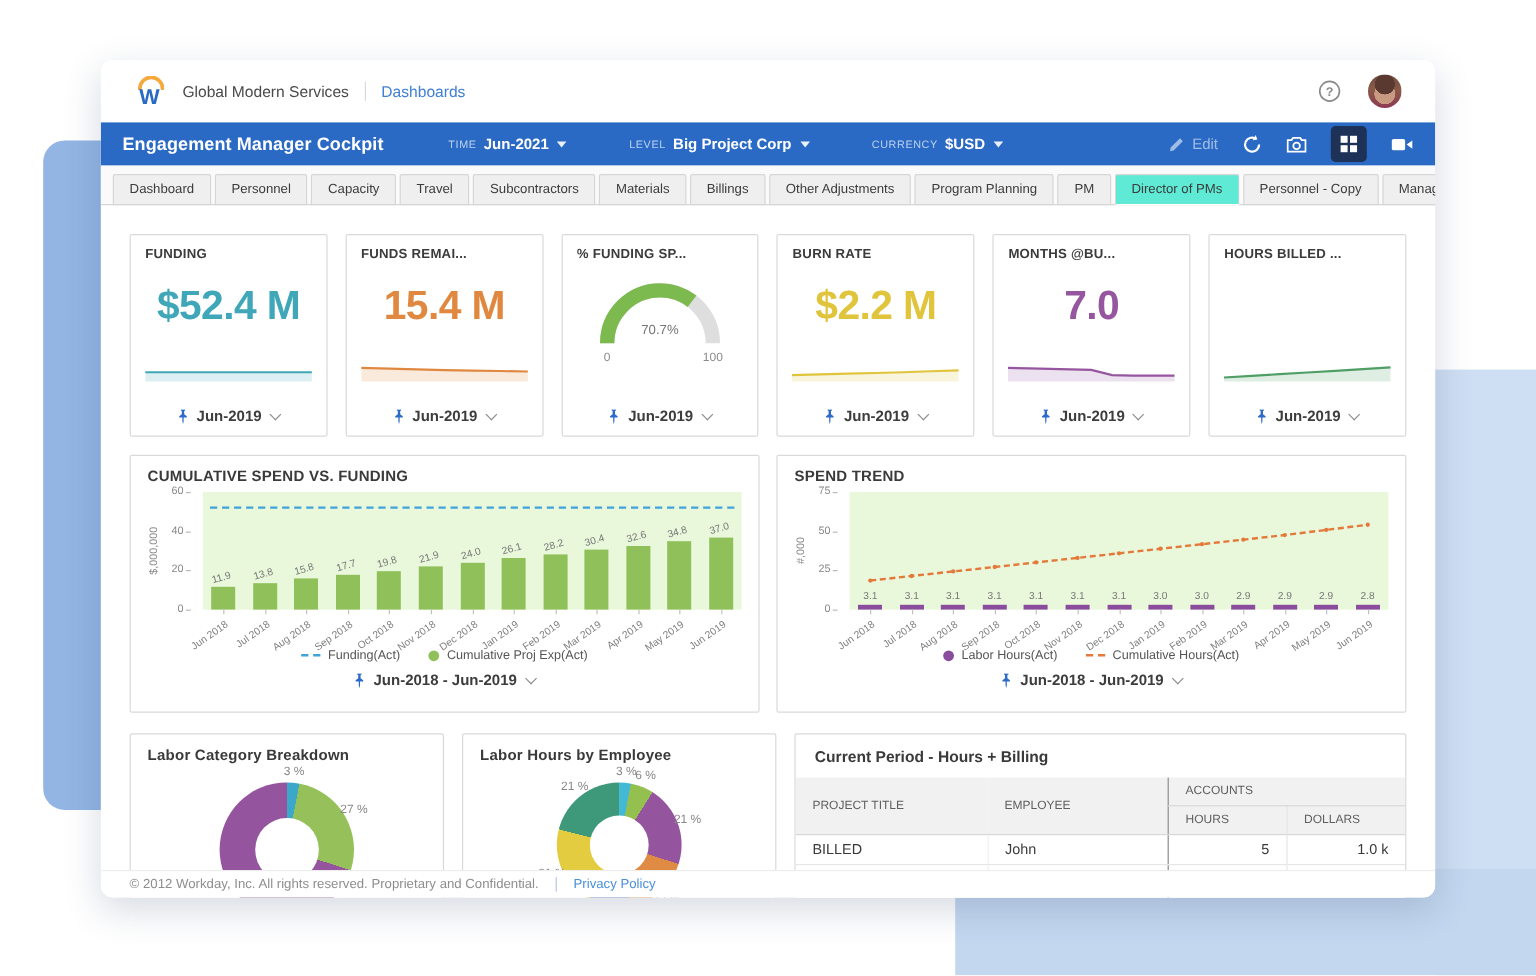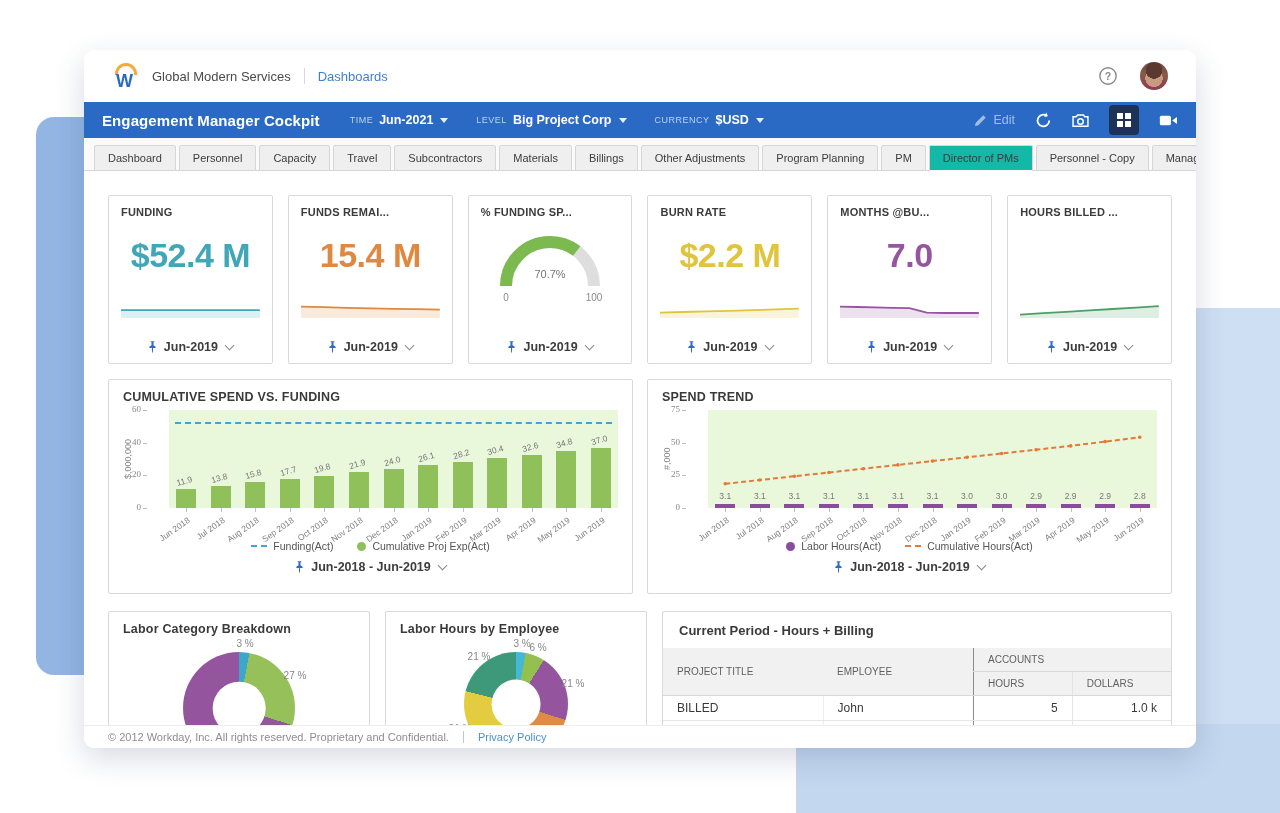--- a/index.html
+++ b/index.html
@@ -21,33 +21,33 @@
   .tb-div{width:1px;height:16px;background:#d9d9d9;margin:0 13px;}
   .crumb{font-size:13px;color:#3f7fd4;cursor:pointer;}
   .topbar-right{margin-left:auto;display:flex;align-items:center;gap:22px;}
   .avatar{width:28px;height:28px;border-radius:50%;background:
     radial-gradient(circle at 50% 30%,#5a3a30 0 34%,transparent 35%),
     radial-gradient(circle at 50% 58%,#c89a82 0 40%,transparent 41%),
     linear-gradient(180deg,#6b4a3e 0%,#8a5a48 45%,#8d3a52 100%);}
   
   .bluebar{height:36px;background:#2A6AC5;display:flex;align-items:center;padding:0 18px;color:#fff;}
   .bb-title{font-size:15px;font-weight:700;margin-right:30px;letter-spacing:.1px;}
-  .selector{display:flex;align-items:center;margin-right:28px;cursor:pointer;}
+  .selector{display:flex;align-items:center;margin-right:28px;cursor:pointer;margin-left:24px;}
   .sel-label{font-size:9px;letter-spacing:.5px;color:#BDD2F1;margin-right:6px;}
   .sel-value{font-size:12.5px;font-weight:600;color:#fff;}
   .caret{display:inline-block;margin-left:7px;border-left:4px solid transparent;border-right:4px solid transparent;border-top:5px solid #EAF1FB;}
   .bb-right{margin-left:auto;display:flex;align-items:center;gap:20px;}
   .edit-group{display:flex;align-items:center;gap:6px;opacity:.55;font-size:12.5px;cursor:pointer;}
   .iconbtn{display:flex;align-items:center;justify-content:center;cursor:pointer;}
   .gridbtn{width:30px;height:30px;background:#1E3258;border-radius:4px;}
   
   .tabstrip{background:#fafafa;padding:7px 10px 0 10px;border-bottom:1px solid #d6d6d6;display:flex;}
   .tab{background:#efefef;border:1px solid #d6d6d6;border-bottom:1px solid #d6d6d6;margin-bottom:-1px;border-radius:2px 2px 0 0;
        padding:6px 13px;font-size:11px;color:#3c3c3c;margin-right:3px;cursor:pointer;white-space:nowrap;}
-  .tab.active{background:#14b8a6;border-bottom:1px solid #fff;}
+  .tab.active{background:#5eead4;border-bottom:1px solid #fff;}
   
   .content{padding:24px;position:relative;height:calc(100% - 125px);box-sizing:border-box;}
   .card{border:1px solid #d9d9d9;border-radius:2px;background:#fff;box-sizing:border-box;}
   .kpi-row{display:flex;gap:15px;}
   .kpi-card{flex:1;height:169px;padding:10px 12px;position:relative;}
   .kpi-title{font-size:11px;font-weight:700;color:#3b3b3b;letter-spacing:.2px;white-space:nowrap;overflow:hidden;}
   .kpi-value{margin-top:18px;text-align:center;font-size:34px;font-weight:700;letter-spacing:-.5px;}
   .spark{position:absolute;left:12px;right:12px;bottom:44px;height:26px;}
   .spark svg{width:100%;height:26px;display:block;}
   .gauge-wrap{text-align:center;margin-top:2px;}
@@ -56,21 +56,21 @@
   .plabel{font-size:12.5px;font-weight:700;color:#3d3d3d;margin-left:7px;}
   .chev{display:inline-block;width:6px;height:6px;border-right:1.5px solid #8a8a8a;border-bottom:1.5px solid #8a8a8a;transform:rotate(45deg);margin-left:8px;position:relative;top:-2px;}
   
   .charts-row{display:flex;gap:14px;margin-top:15px;}
   .chart-card{flex:1;height:215px;padding:10px 14px;position:relative;}
   .card-title{font-size:12.5px;font-weight:700;color:#3a3a3a;letter-spacing:.2px;}
   .chart-body{display:flex;margin-top:6px;}
   .yaxis{display:flex;width:46px;flex:none;}
   .ylab{writing-mode:vertical-rl;transform:rotate(180deg);font-size:9px;color:#888;height:98px;display:flex;align-items:center;justify-content:center;}
   .ywrap{position:relative;width:24px;height:98px;}
-  .ytick{position:absolute;right:16px;font-size:9px;color:#888;font-family:Liberation Serif, serif;}
+  .ytick{position:absolute;right:4px;font-size:9px;color:#888;}
   .ytick i{position:absolute;right:-6px;top:6px;width:4px;height:1px;background:#bbb;}
   .plotzone{flex:1;min-width:0;}
   .plot{position:relative;height:98px;background:#E9F7DA;}
   .bar{position:absolute;bottom:0;width:20px;margin-left:-10px;}
   .bar-val{position:absolute;font-size:8.5px;color:#787878;transform:translateX(-50%);white-space:nowrap;}
   .bar-val.rot{transform:translateX(-60%) rotate(-16deg);}
   .fline{position:absolute;left:6px;right:6px;border-top:2px dashed #3FA3DC;}
   .trend{position:absolute;left:0;top:0;width:100%;height:98px;}
   .xzone{position:relative;height:32px;}
   .xtick{position:absolute;top:0;width:1px;height:4px;background:#c2c2c2;}

